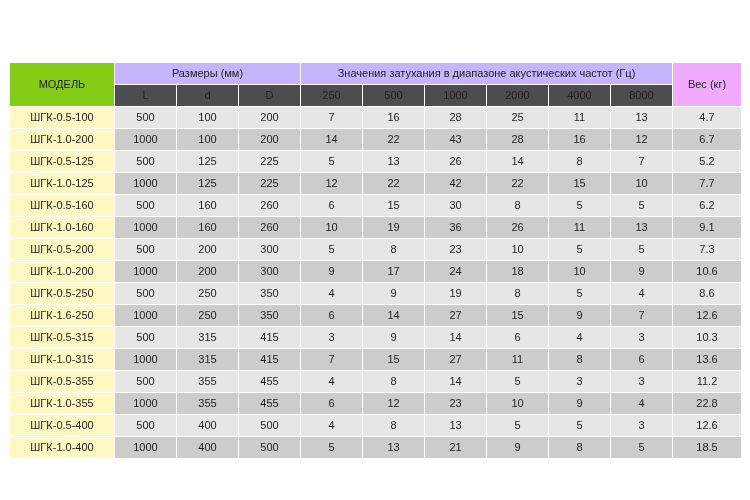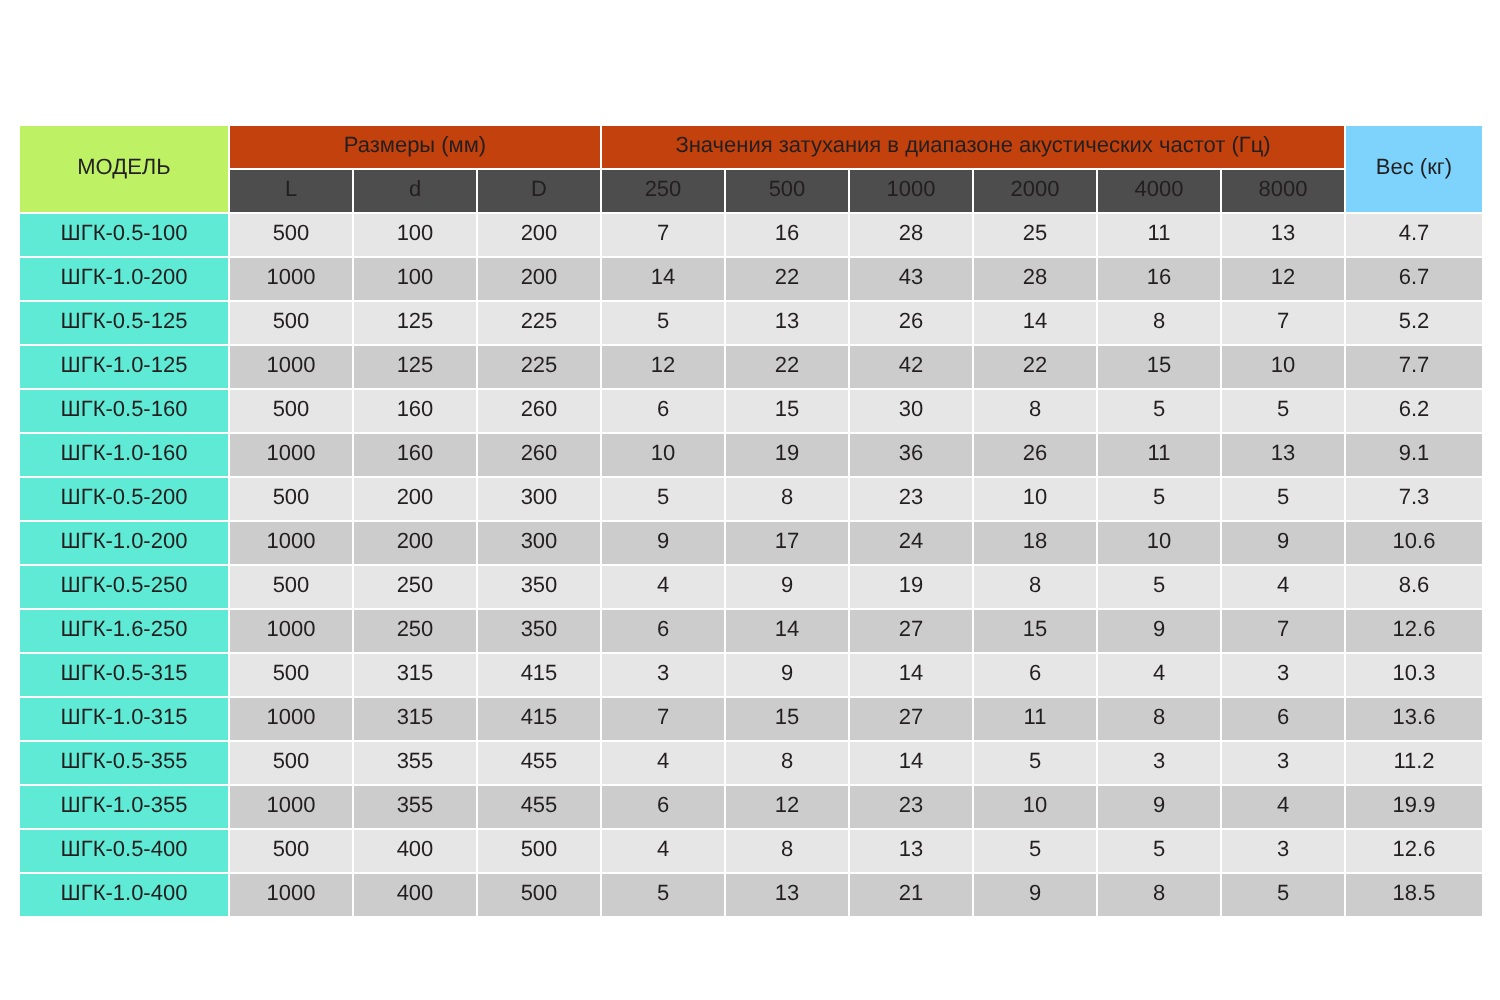--- a/index.html
+++ b/index.html
@@ -33,36 +33,36 @@
     text-align: center;
     vertical-align: middle;
     font-size: 11px;
     color: #231f20;
     height: 21px;
     line-height: 21px;
     font-weight: normal;
   }
   
   .hdr-dark {
-    background: #c2410c;
+    background: #c4b5fd;
     color: #ffffff;
     font-weight: bold;
     font-size: 11px;
   }
   .hdr-model {
-    background: #bef264;
+    background: #84cc16;
     color: #231f20;
     font-weight: bold;
     font-size: 13px;
     text-align: left;
     padding-left: 6px;
     border: none;
   }
   .hdr-weight {
-    background: #7dd3fc;
+    background: #f0abfc;
     color: #231f20;
     font-weight: bold;
     font-size: 11px;
   }
   .hdr-sub {
     background: #4d4d4d;
     color: #ffffff;
     font-weight: bold;
     font-size: 11px;
   }
@@ -72,21 +72,21 @@
     padding-left: 6px;
     font-weight: bold;
     font-size: 12px;
     background: #ffffff;
     border-left: none;
     border-right: 1px solid #ffffff;
     color: #231f20;
   }
   .row-light td.data { background: #e6e6e6; }
   .row-dark td.data { background: #cccccc; }
-  .row-light td.model-cell, .row-dark td.model-cell { background: #5eead4; }
+  .row-light td.model-cell, .row-dark td.model-cell { background: #fef9c3; }
   td.data { color: #231f20; }
 </style>
 </head>
 <body>
 
 <div id="sheet">
   <table class="spec">
     <colgroup>
       <col style="width:105px">
       <col style="width:62px">
@@ -293,21 +293,21 @@
           <td class="model-cell">ШГК-1.0-355</td>
           <td class="data">1000</td>
           <td class="data">355</td>
           <td class="data">455</td>
           <td class="data">6</td>
           <td class="data">12</td>
           <td class="data">23</td>
           <td class="data">10</td>
           <td class="data">9</td>
           <td class="data">4</td>
-          <td class="data">19.9</td>
+          <td class="data">22.8</td>
         </tr>
         <tr class="row-light">
           <td class="model-cell">ШГК-0.5-400</td>
           <td class="data">500</td>
           <td class="data">400</td>
           <td class="data">500</td>
           <td class="data">4</td>
           <td class="data">8</td>
           <td class="data">13</td>
           <td class="data">5</td>

